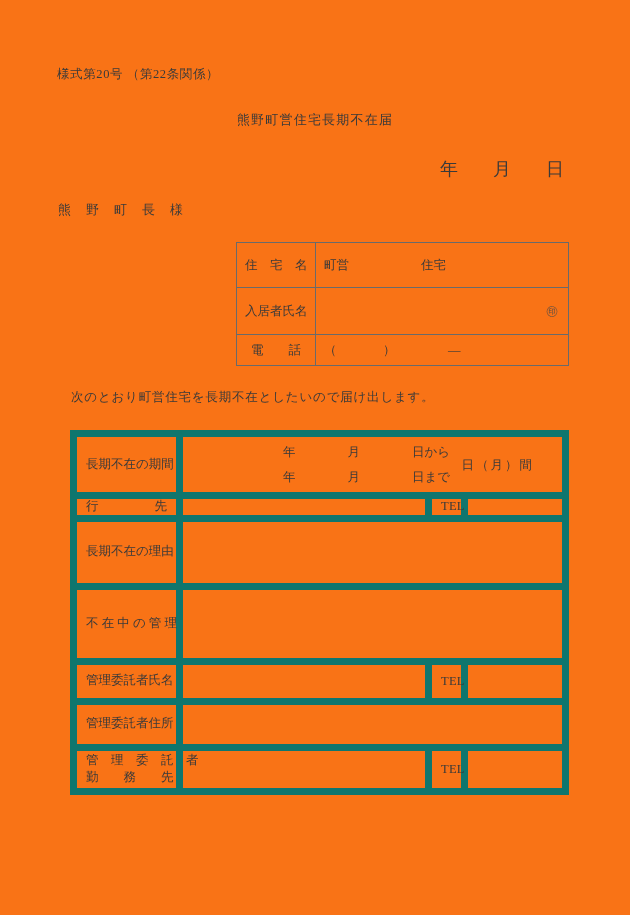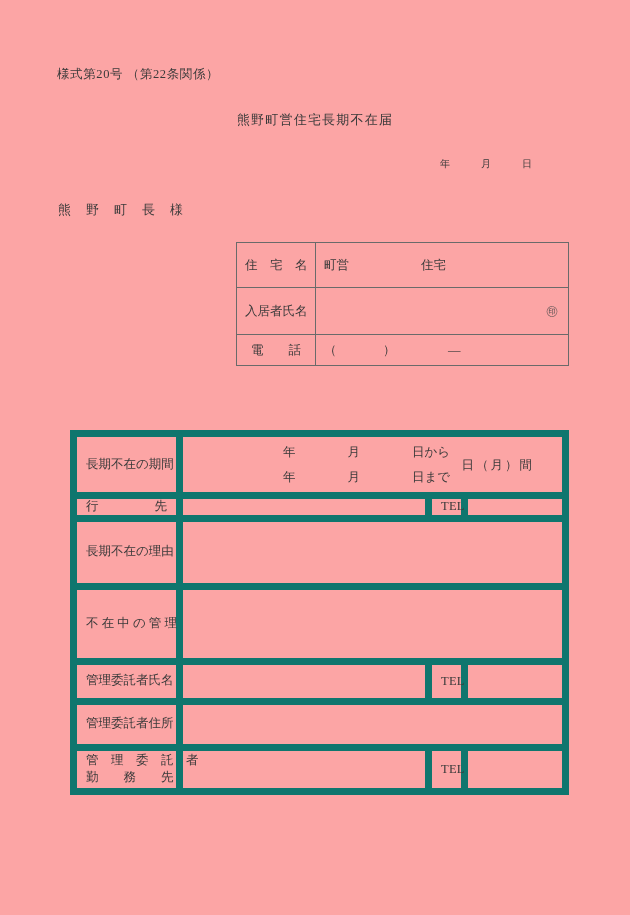--- a/index.html
+++ b/index.html
@@ -14,21 +14,21 @@
     font-family: "Liberation Serif", "DejaVu Serif", serif;
     color: #3a3a3a;
     background: #fdfdfd;
     overflow: hidden;
     -webkit-font-smoothing: antialiased;
   }
 
   .page {
     position: absolute;
     inset: 0;
-    background: #fca5a5;
+    background: #f97316;
   }
 
   
   .form-no {
     position: absolute;
     left: 57px;
     top: 66px;
     font-size: 12.5px;
     letter-spacing: 0.6px;
     white-space: nowrap;
@@ -41,21 +41,21 @@
     top: 111px;
     text-align: center;
     font-size: 13px;
     letter-spacing: 1.2px;
   }
 
   .date-line {
     position: absolute;
     left: 440px;
     top: 157px;
-    font-size: 10px;
+    font-size: 18px;
     white-space: nowrap;
   }
   .date-line .seg { display: inline-block; }
   .date-line .gap { display: inline-block; width: 26px; }
 
   .addressee {
     position: absolute;
     left: 58px;
     top: 201px;
     font-size: 13px;
@@ -235,20 +235,21 @@
         <td class="cell-lbl">電　　話</td>
         <td>
           <span class="tel-val">
             <span>（</span><span class="g1"></span><span>）</span><span class="g2"></span><span>―</span>
           </span>
         </td>
       </tr>
     </tbody>
   </table>
 
+  <div class="lead">次のとおり町営住宅を長期不在としたいので届け出します。</div>
 
   <table class="table-main">
     <colgroup>
         <col class="m-lbl">
         <col>
         <col class="m-tel">
         <col class="m-telval">
       </colgroup>
     <tbody>
 

